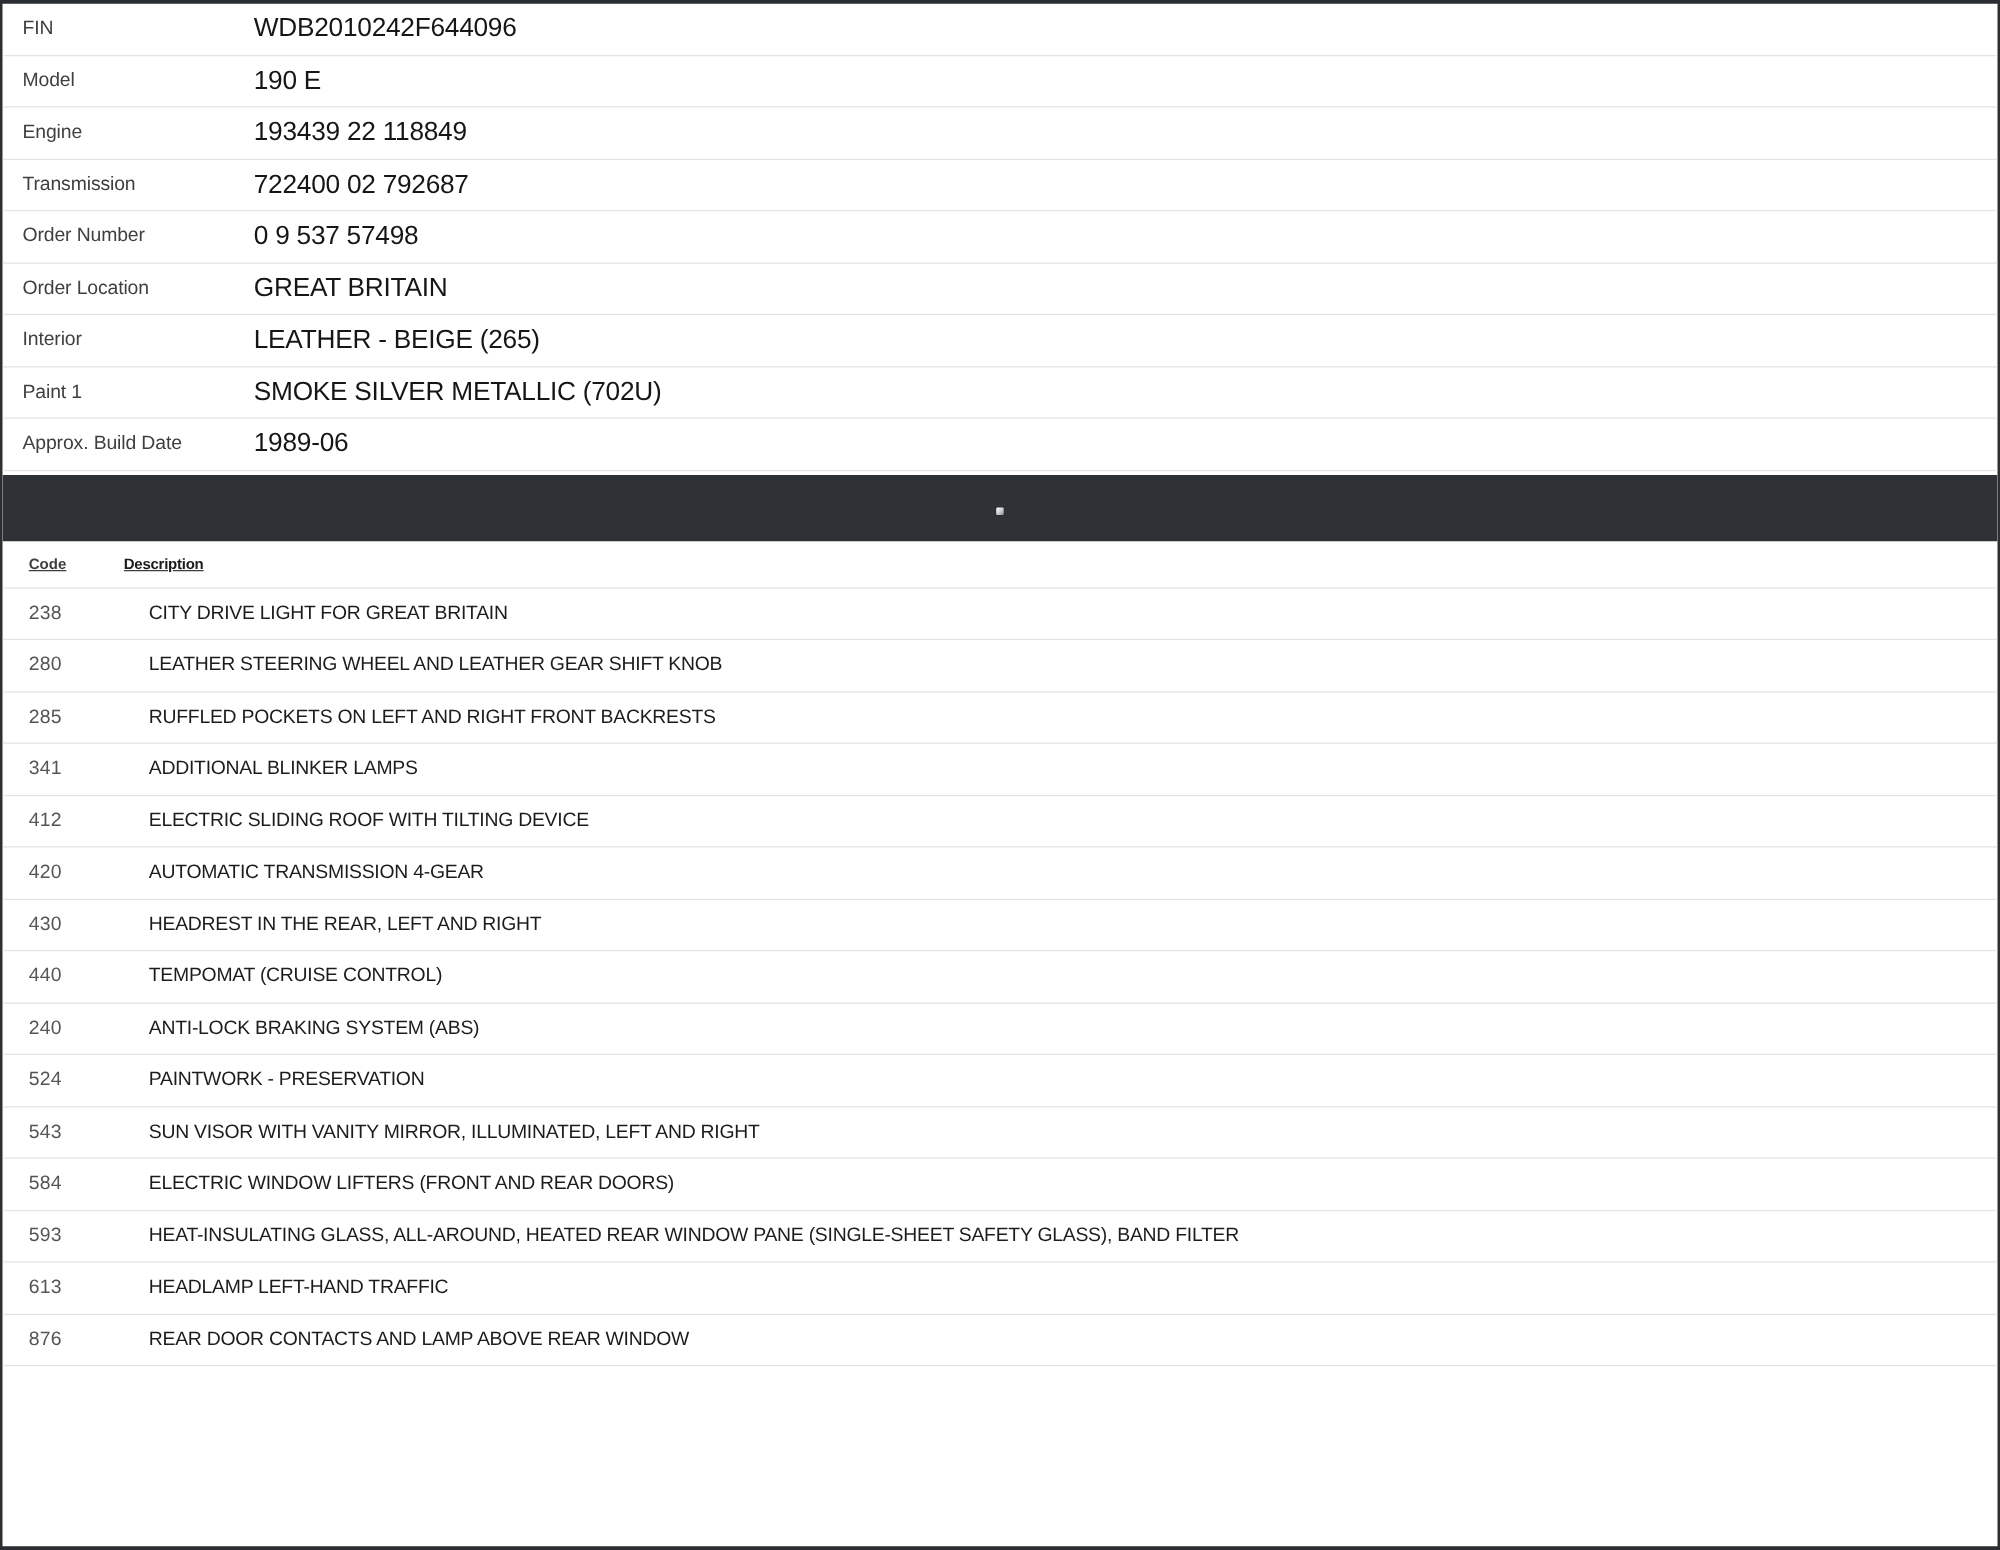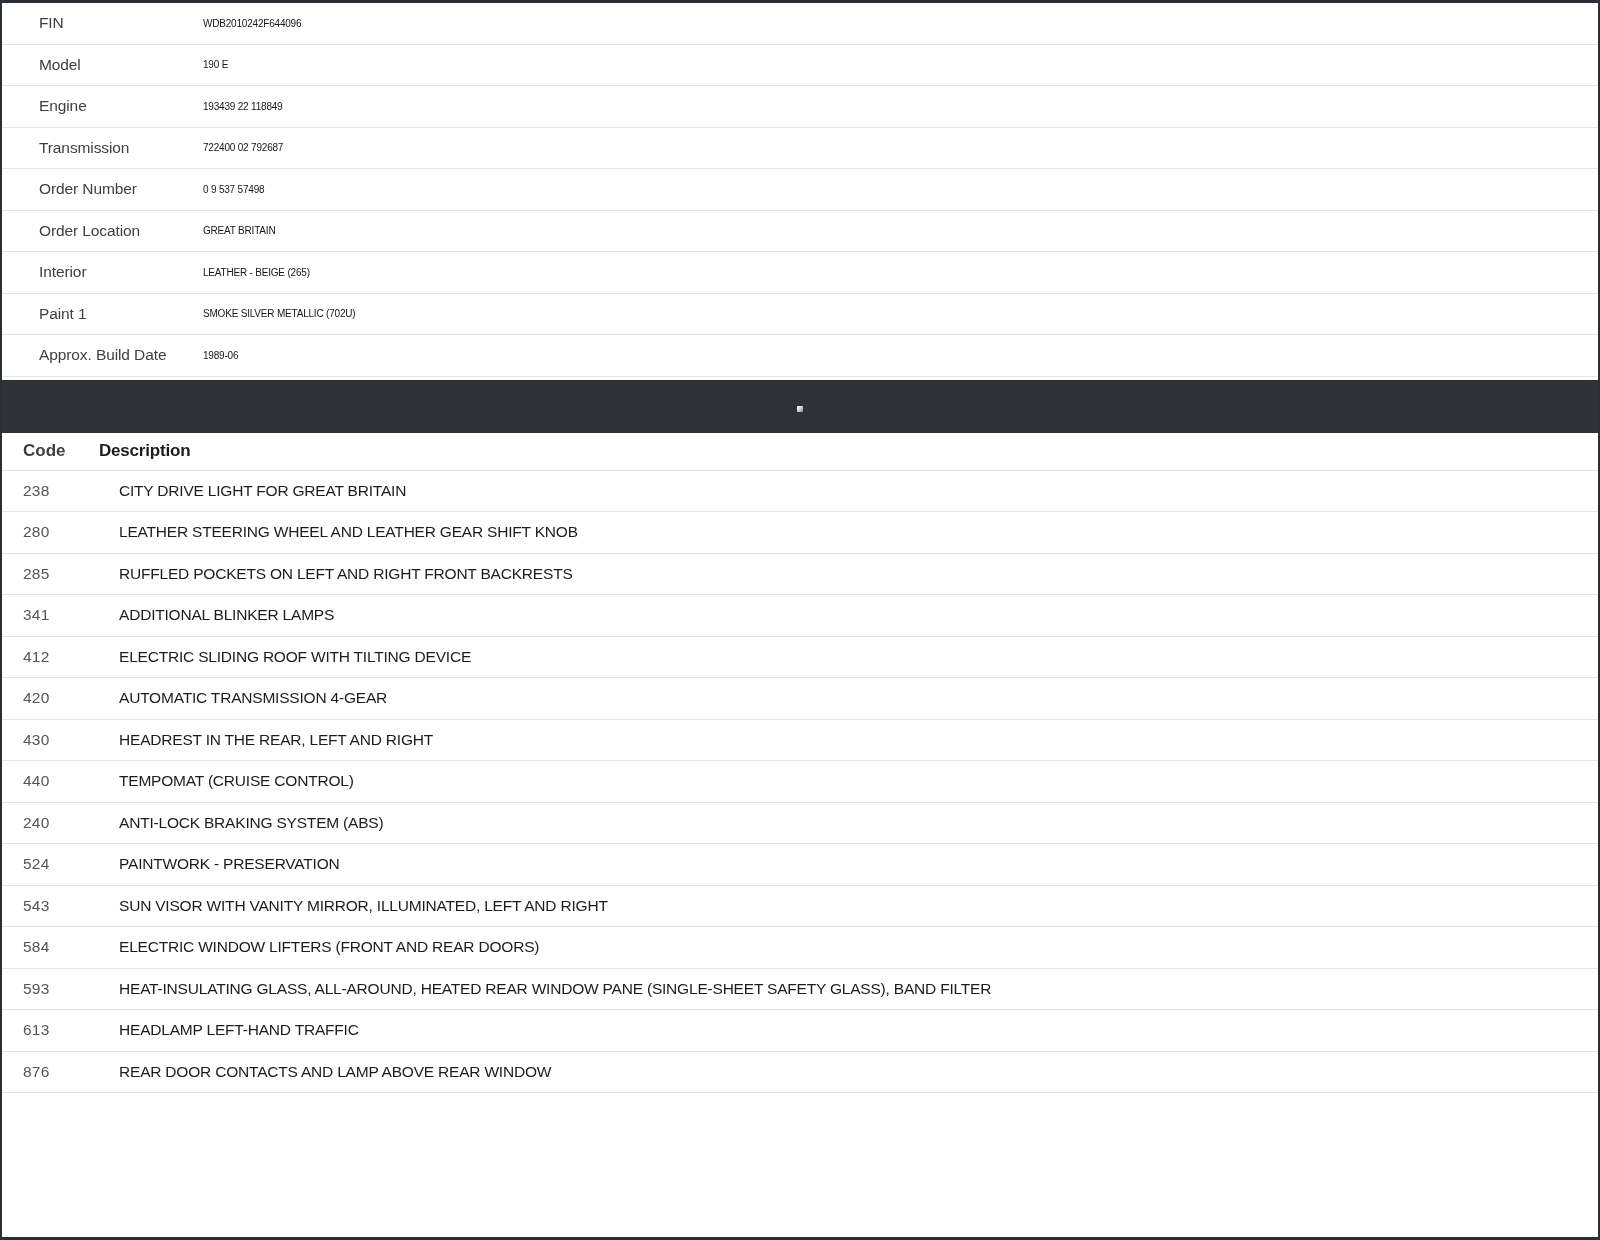--- a/index.html
+++ b/index.html
@@ -24,29 +24,29 @@
   .info-table { width: 100%; }
   .info-row {
     height: 41.5px;
     box-sizing: border-box;
     border-bottom: 1px solid #e4e4e4;
     display: flex;
     align-items: center;
   }
   .info-label {
     width: 201px;
-    padding-left: 37px;
+    padding-left: 16px;
     box-sizing: border-box;
     flex: none;
     font-size: 15.5px;
     color: #3f3f3f;
     letter-spacing: -0.1px;
   }
   .info-value {
-    font-size: 10px;
+    font-size: 21px;
     color: #161616;
     letter-spacing: -0.2px;
     white-space: nowrap;
   }
 
   
   .section-bar {
     margin-top: 3.5px;
     height: 53px;
     background: #2e3136;
@@ -63,23 +63,24 @@
     border-radius: 1px;
   }
 
   
   .opt-header {
     height: 37.5px;
     box-sizing: border-box;
     border-bottom: 1px solid #e4e4e4;
     display: flex;
     align-items: center;
-    font-size: 17px;
+    font-size: 12px;
     font-weight: 700;
     color: #3f3f3f;
+    text-decoration: underline;
   }
   .opt-row {
     height: 41.5px;
     box-sizing: border-box;
     border-bottom: 1px solid #e4e4e4;
     display: flex;
     align-items: center;
     font-size: 15.5px;
     gap: 20px;
   }

